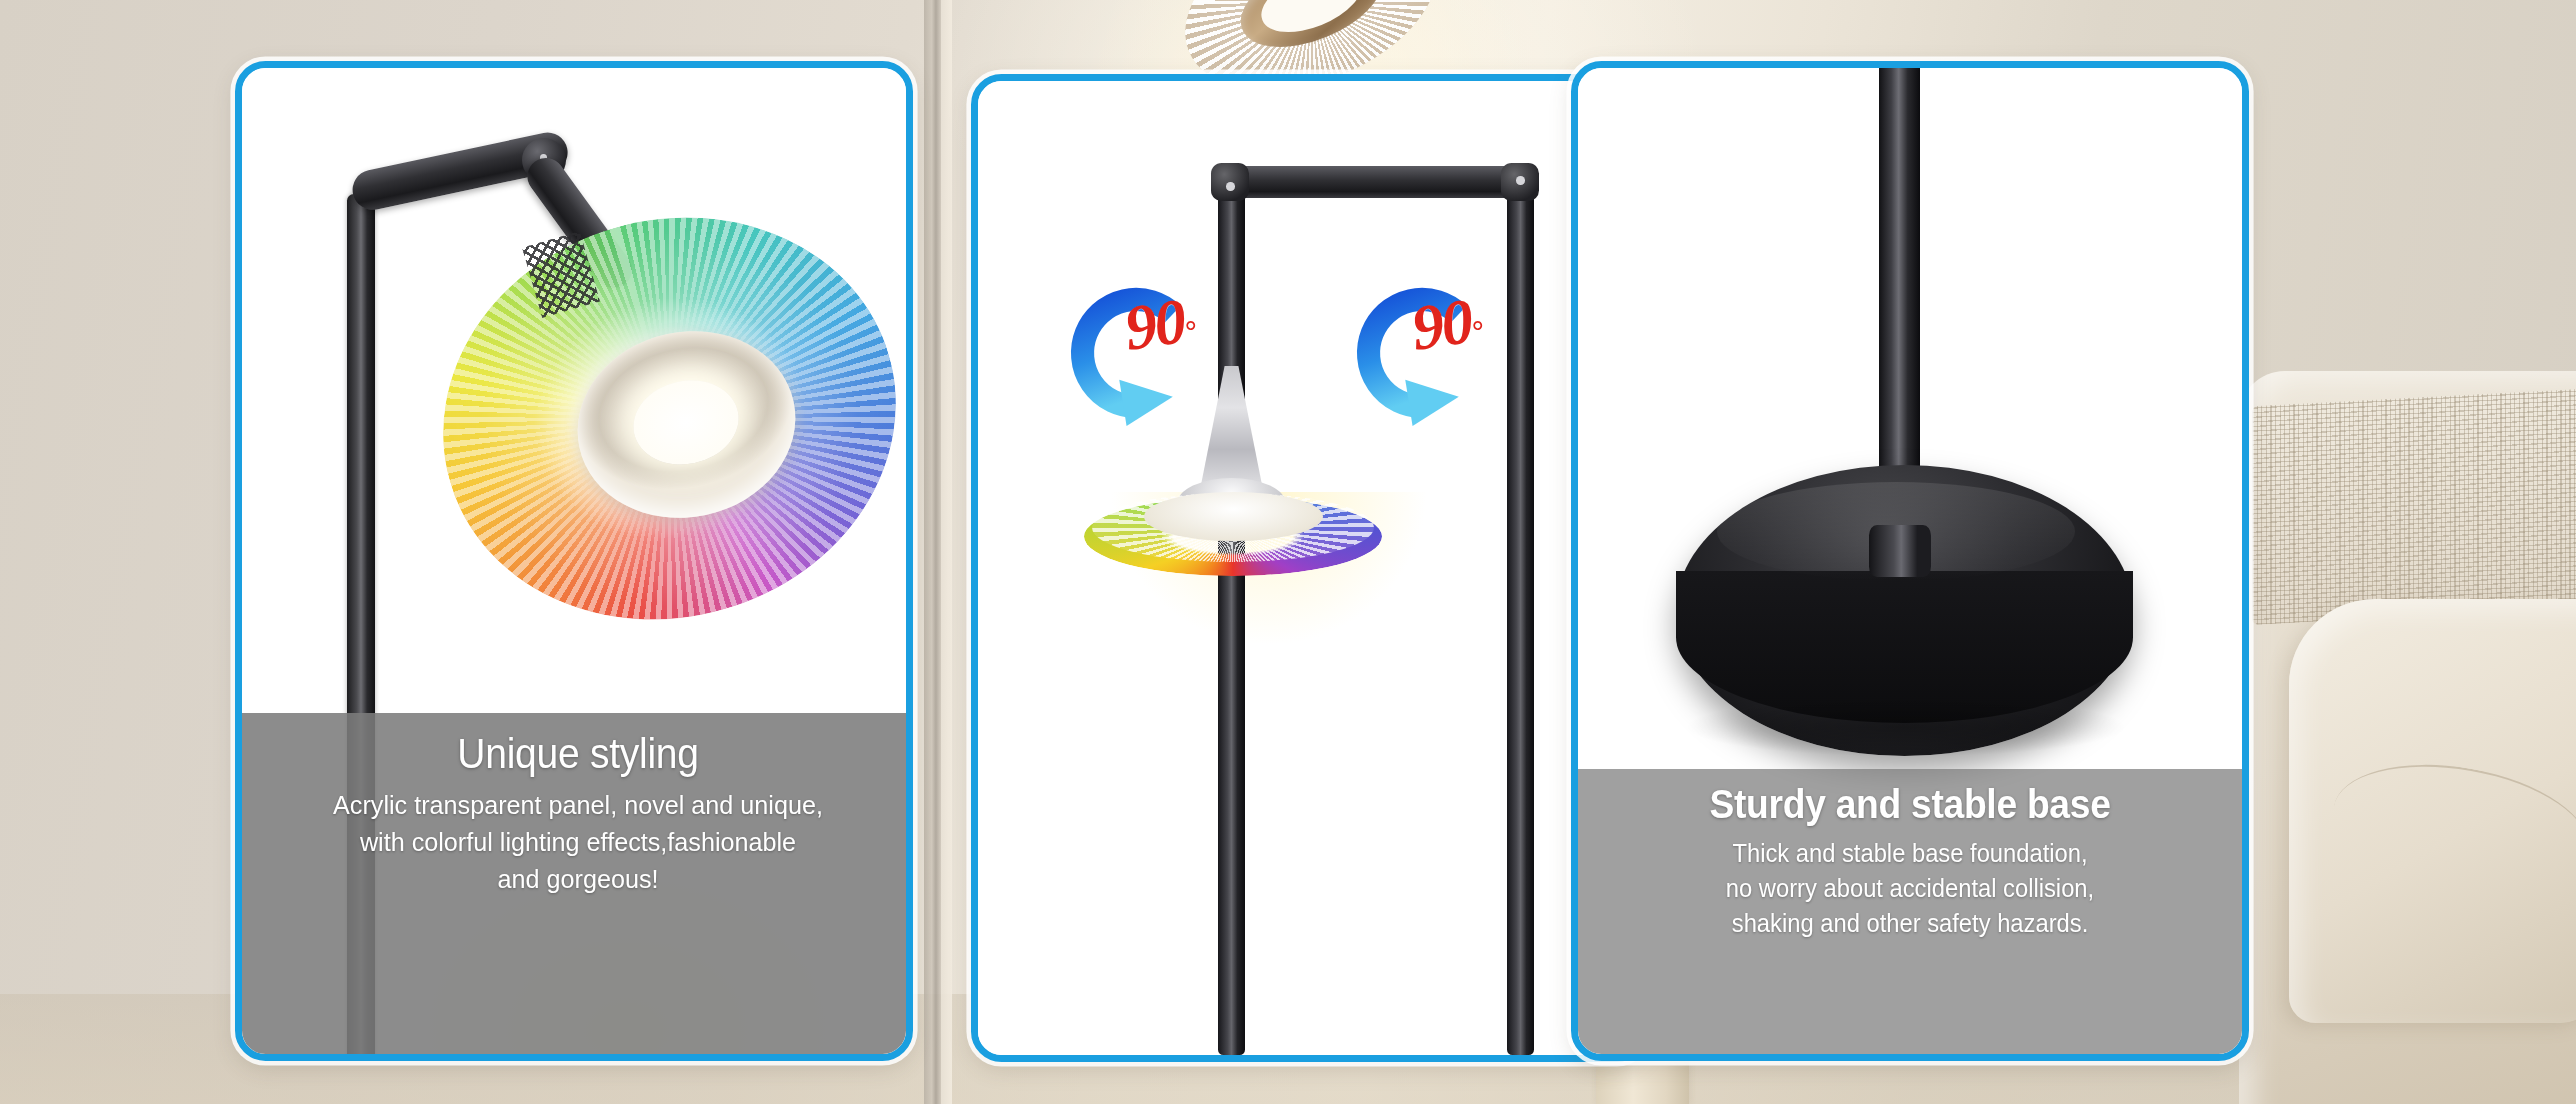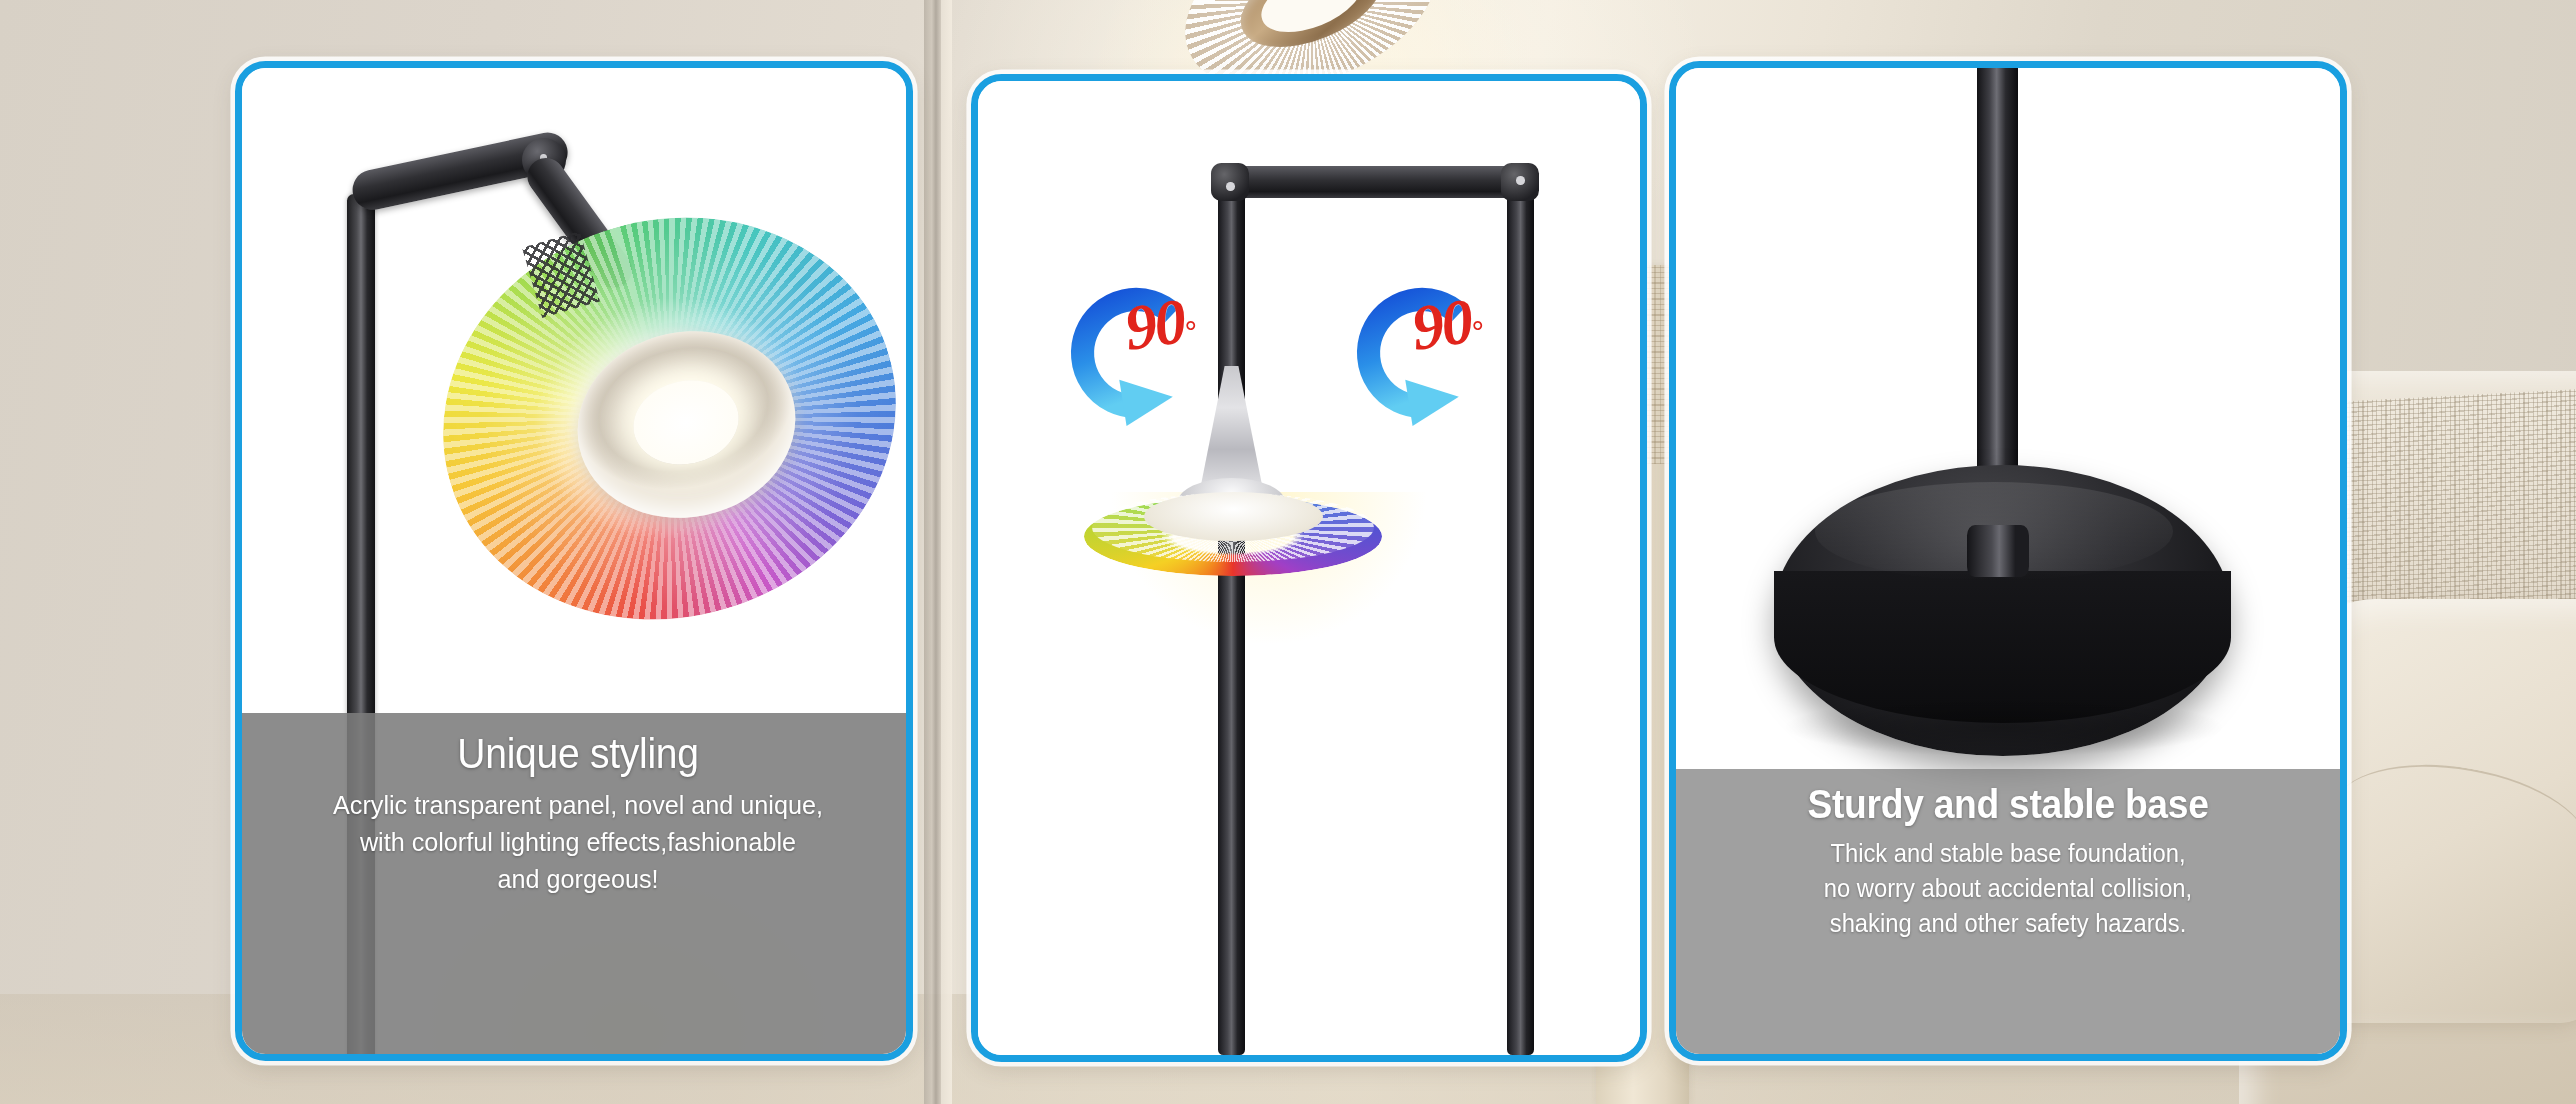--- a/index.html
+++ b/index.html
@@ -66,21 +66,21 @@
   .leg-weave{position:absolute;left:1596px;top:265px;width:93px;height:199px;
      background:repeating-linear-gradient(0deg, rgba(160,142,112,.40) 0 1.3px, transparent 1.3px 5.3px),
                 repeating-linear-gradient(90deg, rgba(160,142,112,.30) 0 1.3px, transparent 1.3px 5.3px);}
 
   
   .card{position:absolute;border:7.3px solid var(--blue);border-radius:30.5px;
      background:#ffffff;overflow:hidden;
      box-shadow:0 0 0 4.6px rgba(255,255,255,.85), 0 6.6px 22.5px rgba(90,80,60,.18);}
   #card1{left:235px;top:61px;width:664px;height:986px;}
   #card2{left:971px;top:74px;width:662px;height:974px;}
-  #card3{left:1669px;top:61px;width:664px;height:986px;}
+  #card3{left:1571px;top:61px;width:664px;height:986px;}
 
   .photo{position:absolute;inset:0;background:#fff;}
 
   
   .caption{position:absolute;left:0;right:0;bottom:0;
      background:rgba(124,124,124,.88);
      color:#fff;text-align:center;padding:10.6px 20px 20px;box-sizing:border-box;}
   #card3 .caption{background:rgba(124,124,124,.72);}
   .cap-title{font-size:42px;font-weight:400;letter-spacing:-0.3px;line-height:1.12;
      margin:6.6px 0 9.3px; white-space:nowrap;

